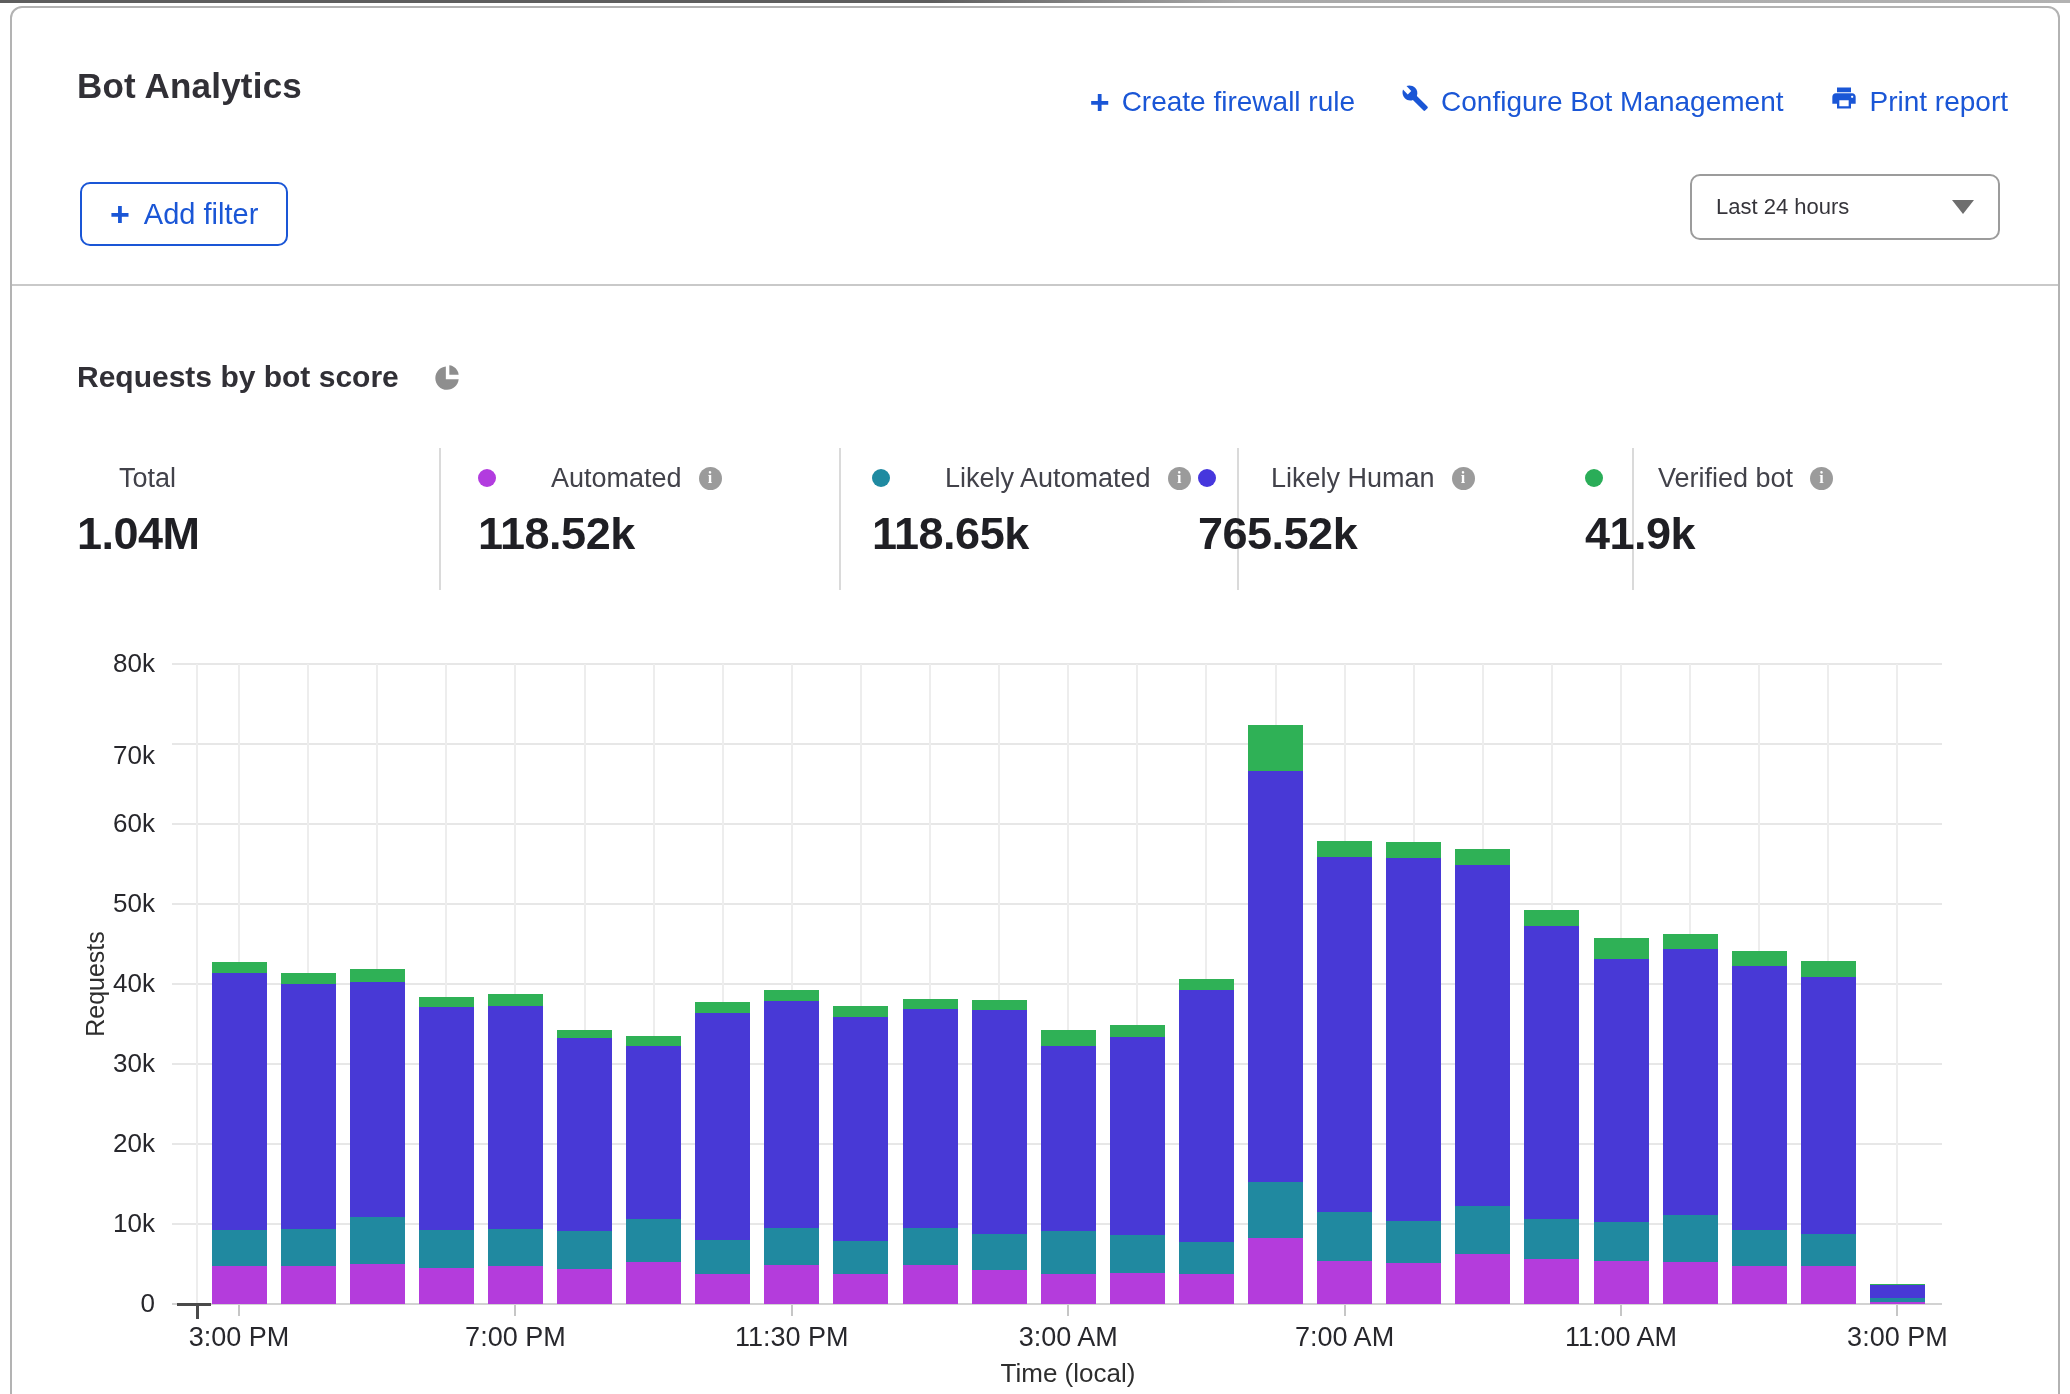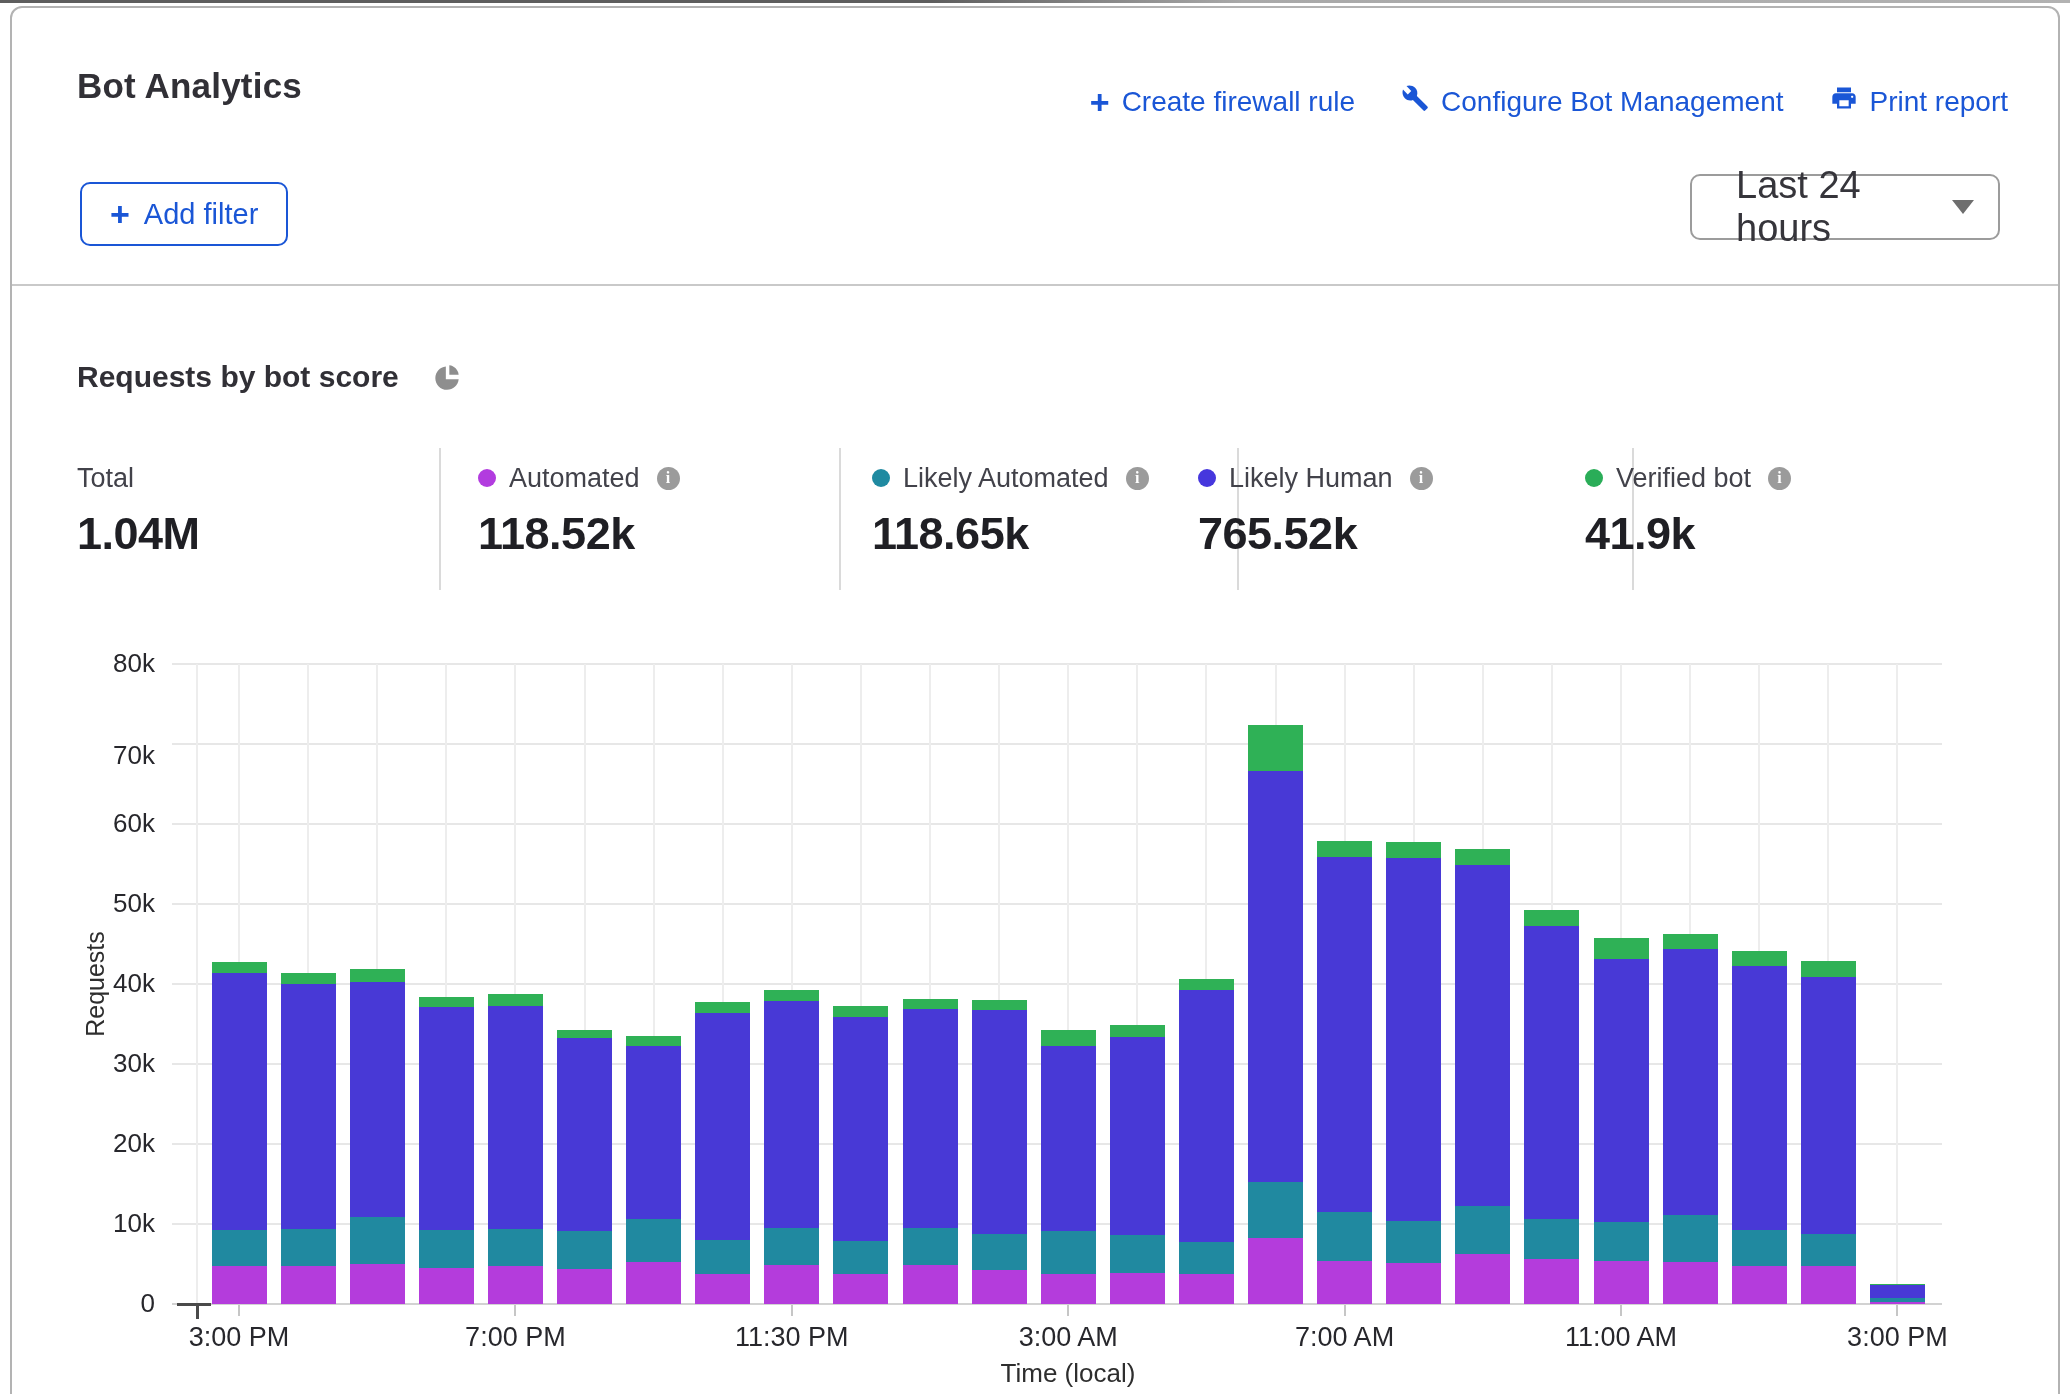--- a/index.html
+++ b/index.html
@@ -21,35 +21,35 @@
   .hlink .plus{font-size:34px;font-weight:700;line-height:26px;}
   .hlink svg{width:28px;height:28px;fill:#1a56d6;}
   .add-filter{position:absolute;left:68px;top:174px;height:64px;box-sizing:border-box;
     display:flex;align-items:center;gap:14px;padding:0 28px;background:#fff;
     border:2.5px solid #1a56d6;border-radius:10px;color:#1a56d6;font-size:29px;cursor:pointer;
     font-family:inherit;}
   .add-filter .plus{font-size:34px;font-weight:600;line-height:28px;}
   .dropdown{position:absolute;left:1678px;top:166px;width:310px;height:66px;box-sizing:border-box;
     border:2px solid #9c9c9c;border-radius:10px;background:#fff;display:flex;align-items:center;
     padding:0 24px;cursor:pointer;}
-  .dropdown .dd-value{font-size:38px;color:#36353b;flex:1;margin-left:20px;}
+  .dropdown .dd-value{font-size:22px;color:#36353b;flex:1;}
   .caret{width:0;height:0;border-left:11px solid transparent;border-right:11px solid transparent;
     border-top:14px solid #6e6e6e;}
   .hdr-divider{position:absolute;left:0;right:0;top:276px;height:2px;background:#c9c9c9;}
   
   .section-title-row{position:absolute;left:65px;top:352px;display:flex;align-items:center;gap:34px;}
   .section-title{margin:0;font-size:30px;font-weight:700;color:#313036;}
   .pie-icon svg{width:28px;height:28px;fill:#8e8e8e;display:block;}
   
   #stats-area{position:absolute;left:0;top:430px;width:2050px;height:170px;}
   .stat-divider{position:absolute;top:10px;width:2px;height:142px;background:#dadada;}
   .stat-col{position:absolute;top:0;}
   .stat-head{display:flex;align-items:center;gap:13px;height:36px;margin-top:22px;}
   .dot{width:18px;height:18px;border-radius:50%;}
-  .stat-label{font-size:27px;color:#42424a;}
+  .stat-label{font-size:27px;color:#42424a;margin-left:42px;}
   .info{width:23px;height:23px;border-radius:50%;background:#9b9b9b;color:#fff;
     font-size:16px;font-weight:700;display:flex;align-items:center;justify-content:center;
     font-family:"Liberation Serif","DejaVu Serif",serif;cursor:pointer;margin-left:4px;}
   .stat-value{margin-top:12px;font-size:45px;font-weight:700;color:#1f1f24;letter-spacing:-.5px;}
   
   #plot{position:absolute;left:160px;top:656px;width:1770px;height:640px;}
   .hgrid{position:absolute;left:0;width:1770px;height:2px;background:#e7e7e7;}
   .hgrid.baseline{background:#d2d2d2;}
   .vgrid{position:absolute;top:0;width:2px;height:640px;background:#ededed;}
   .ytick{position:absolute;left:-92px;width:75px;text-align:right;font-size:26px;color:#27272c;}

